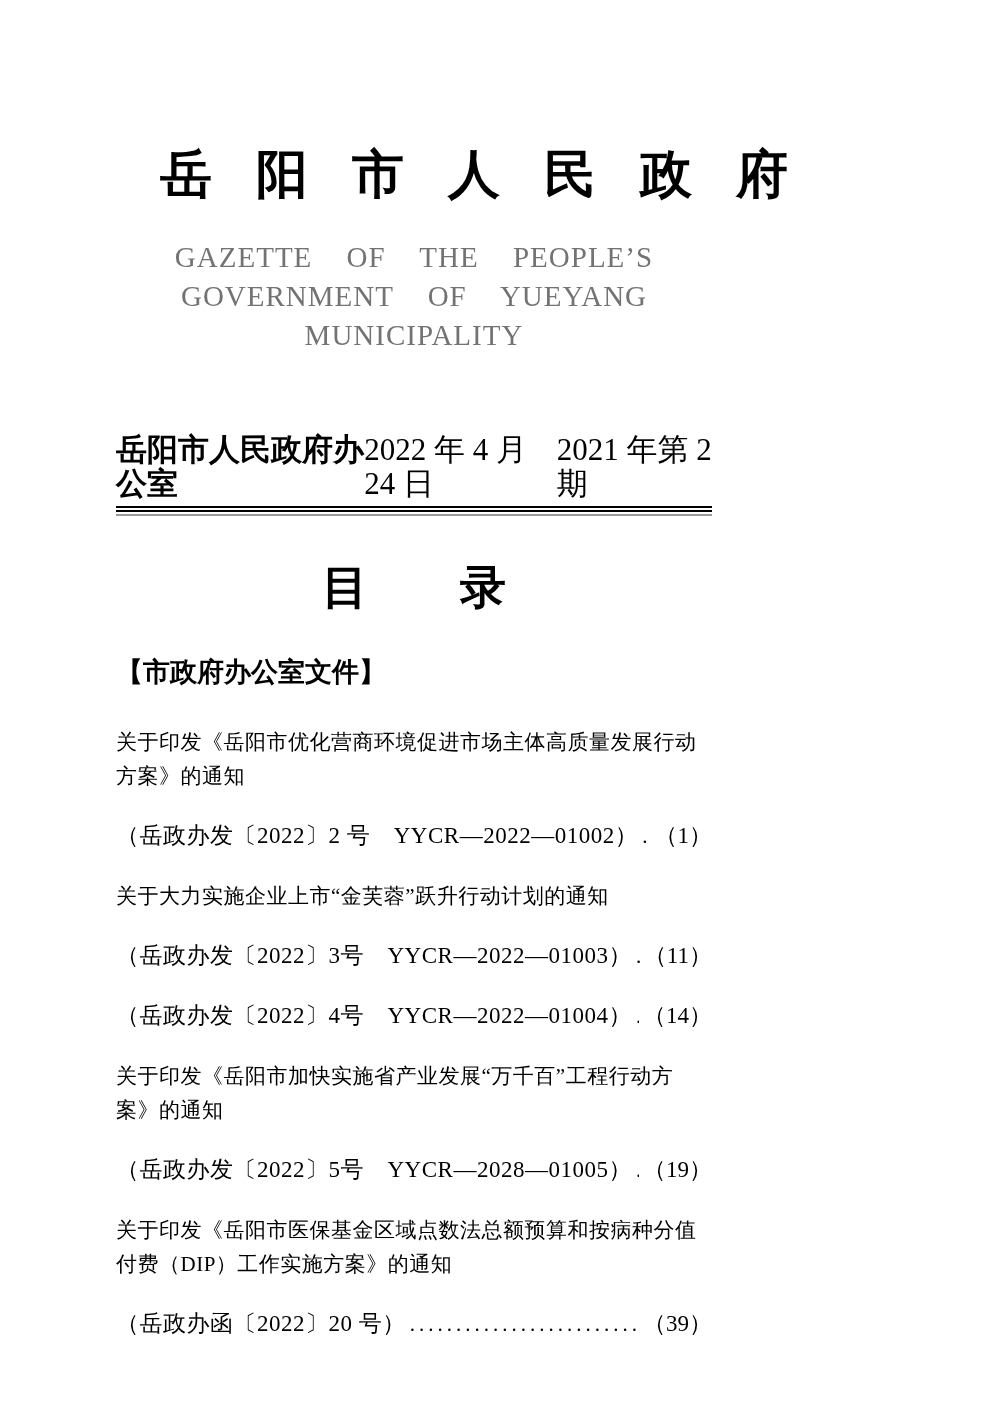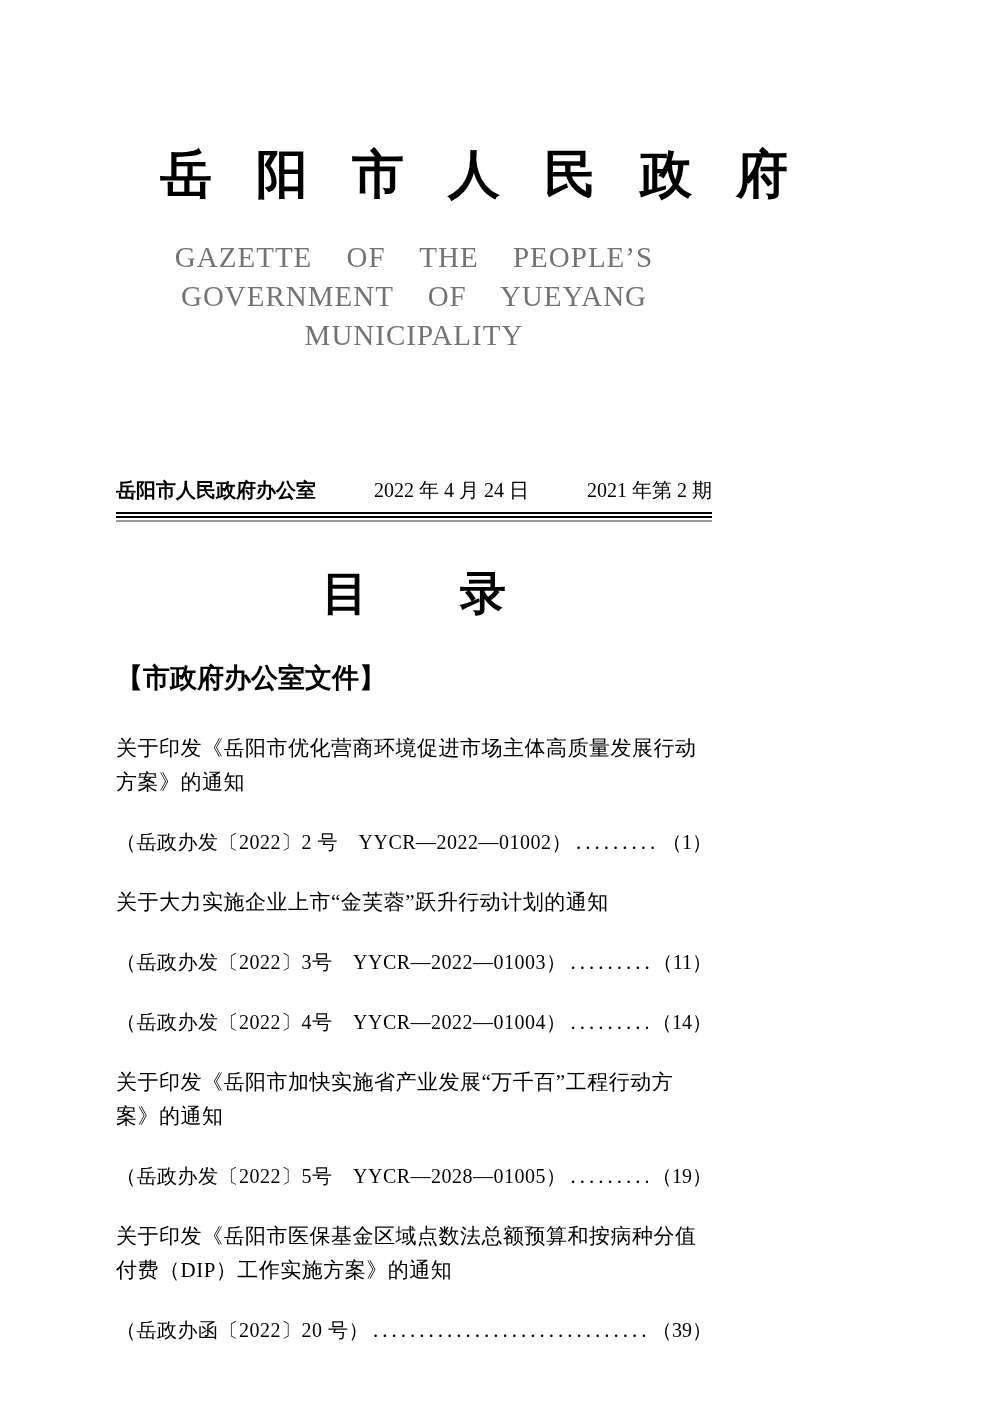--- a/index.html
+++ b/index.html
@@ -34,25 +34,25 @@
     color: #737373;
     font-size: 29px;
     line-height: 39px;
     letter-spacing: 1px;
     word-spacing: 26px;
     font-family: "Liberation Serif", "DejaVu Serif", serif;
   }
 
   
   .info-row {
-    margin-top: 118px;
+    margin-top: 78px;
     display: flex;
     justify-content: space-between;
     align-items: flex-start;
-    font-size: 20px;
+    font-size: 31px;
     line-height: 34px;
     color: #000;
   }
   .info-row .publisher {
     font-family: "Liberation Sans", "DejaVu Sans", sans-serif;
     font-weight: bold;
   }
   .info-row .date, .info-row .issue {
     font-family: "Liberation Serif", "DejaVu Serif", serif;
   }
@@ -92,21 +92,21 @@
   .entry-title {
     font-size: 21px;
     line-height: 34px;
     margin-bottom: 26px;
     color: #000;
     letter-spacing: 0.5px;
   }
   .entry-ref-line {
     display: flex;
     align-items: baseline;
-    font-size: 20px;
+    font-size: 23px;
     line-height: 34px;
     margin-bottom: 26px;
     color: #000;
   }
   .entry-ref { white-space: nowrap; letter-spacing: 0.5px; }
   .entry-dots {
     flex: 1 1 auto;
     overflow: hidden;
     white-space: nowrap;
     margin: 0 4px;

